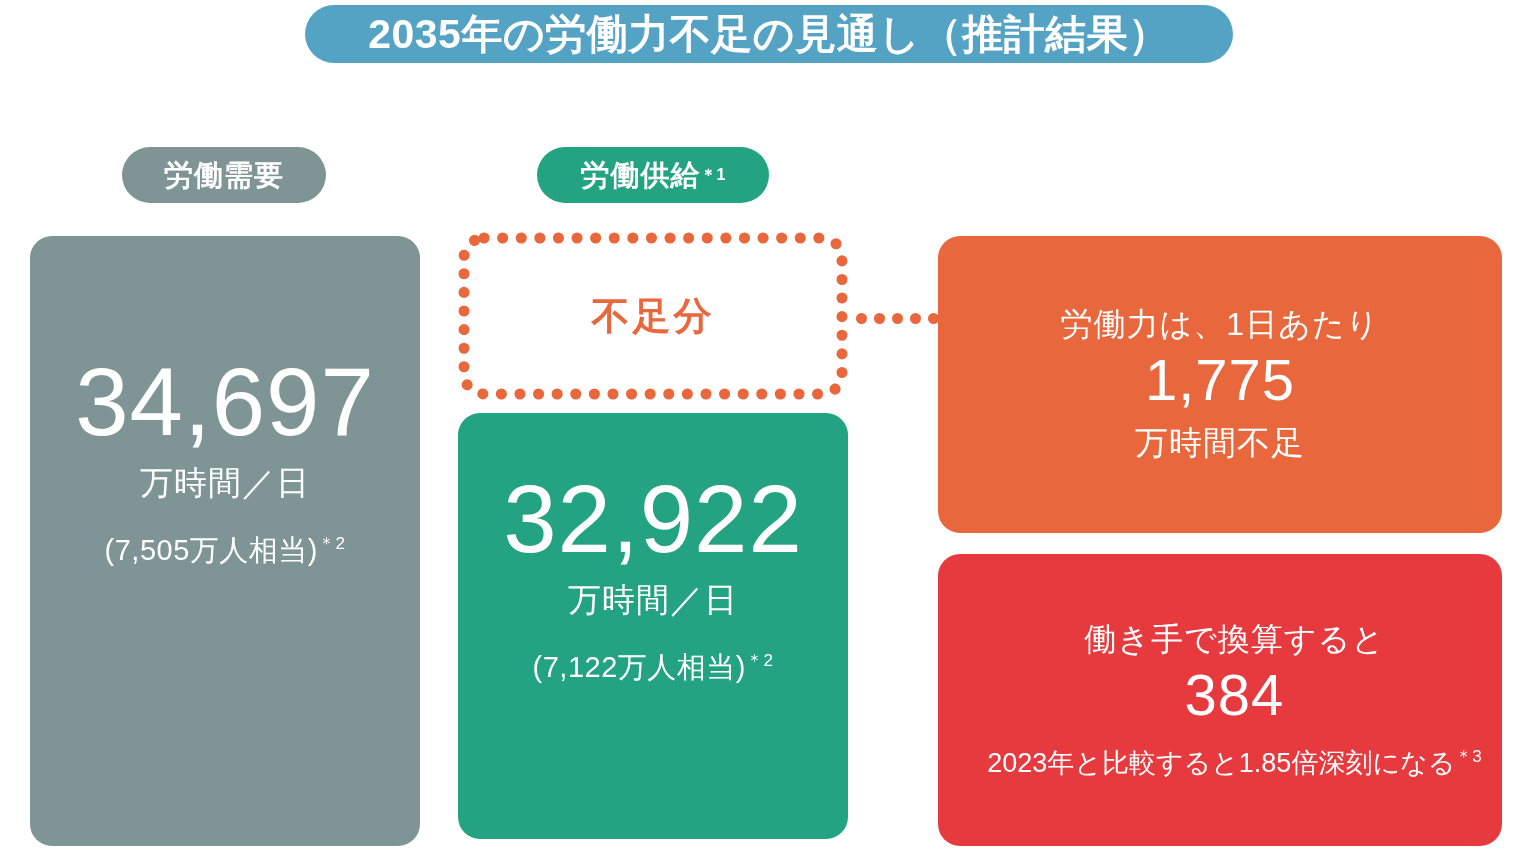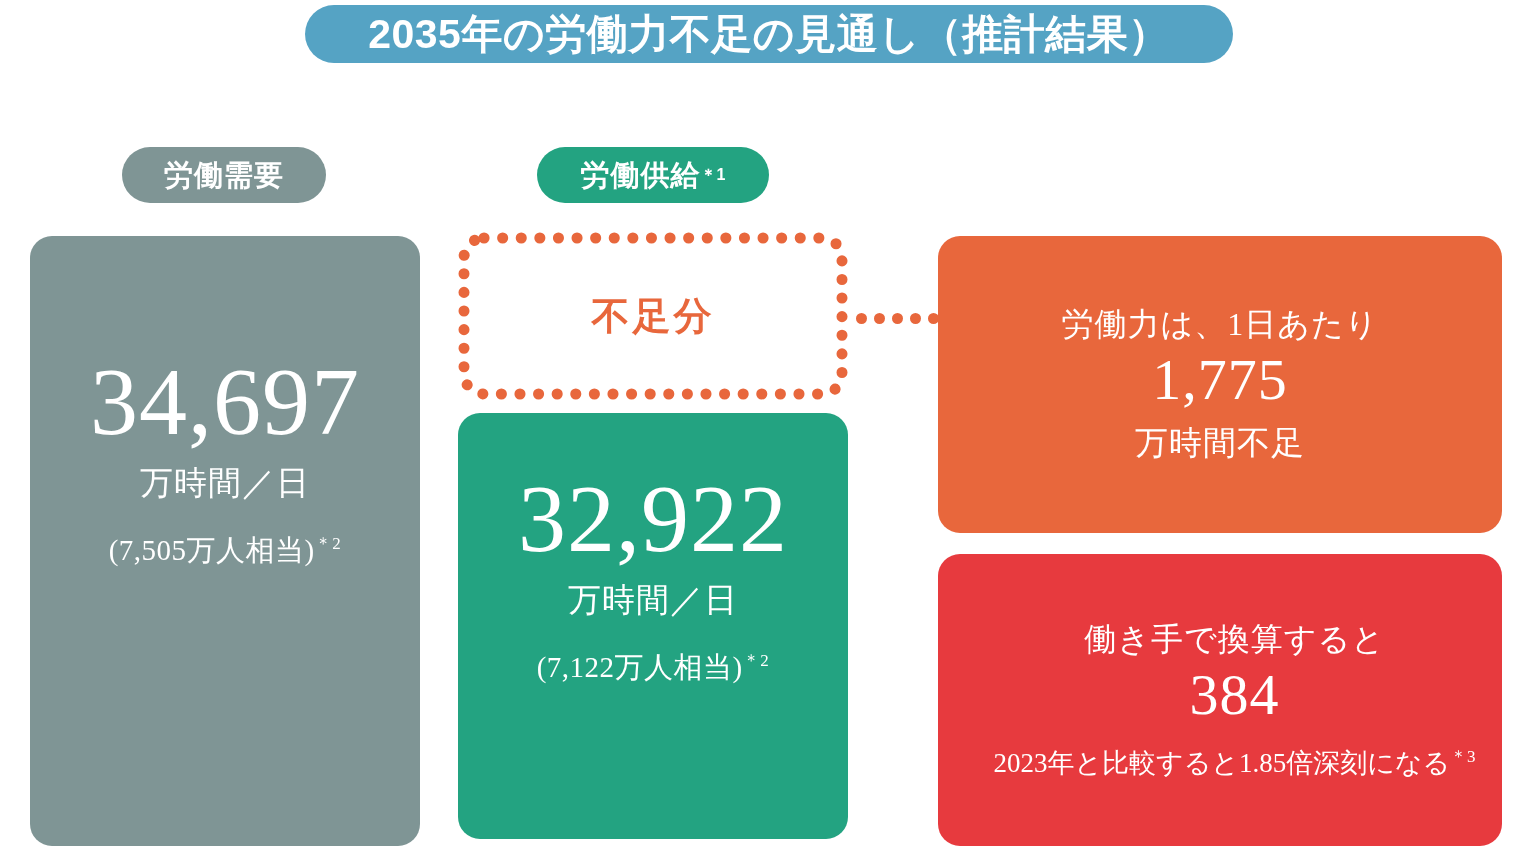--- a/index.html
+++ b/index.html
@@ -76,21 +76,20 @@
   .card {
     position: absolute;
     border-radius: 22px;
     display: flex;
     flex-direction: column;
     align-items: center;
     justify-content: center;
     color: #ffffff;
     text-align: center;
     box-sizing: border-box;
-    font-family: Liberation Serif, serif;
   }
 
   #card-demand {
     left: 30px;
     top: 236px;
     width: 390px;
     height: 610px;
     background: #7F9595;
     justify-content: flex-start;
     padding-top: 120px;

